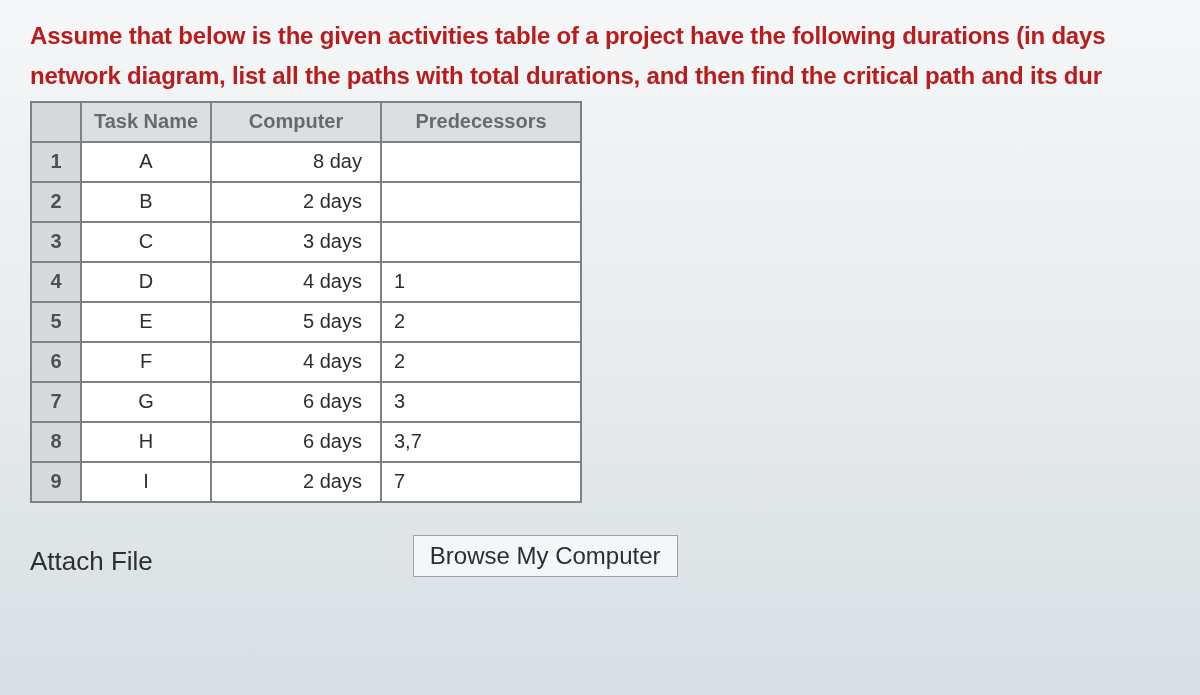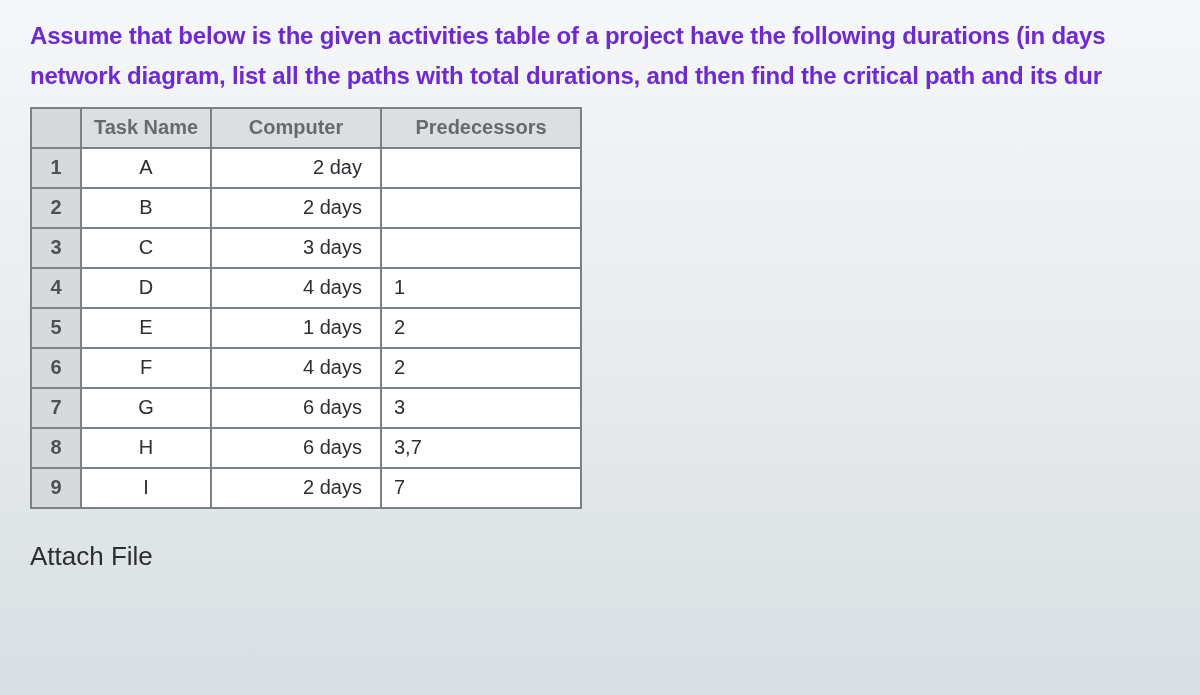--- a/index.html
+++ b/index.html
@@ -9,31 +9,31 @@
     }
     body {
       font-family: Arial, Helvetica, sans-serif;
       background: linear-gradient(180deg, #f5f7f8 0%, #e8ecee 50%, #d8dee2 100%);
       width: 1200px;
       height: 695px;
       overflow: hidden;
       padding: 20px 0 0 30px;
     }
     .question-text {
-      color: #6d28d9;
+      color: #b91c1c;
       font-size: 24px;
       font-weight: 600;
       line-height: 1.35;
       margin-bottom: 8px;
       padding-right: 8px;
       letter-spacing: -0.2px;
     }
     .table-wrapper {
       display: inline-block;
-      margin-top: 6px;
+      margin-top: 0;
       border-radius: 31px;
     }
     table {
       border-collapse: collapse;
       background: #ffffff;
     }
     table th, table td {
       border: 2px solid #7a8288;
       padding: 6px 10px;
       font-size: 20px;
@@ -115,21 +115,21 @@
         <th class="corner"></th>
         <th class="header-blur">Task Name</th>
         <th class="header-blur">Computer</th>
         <th class="header-blur">Predecessors</th>
       </tr>
     </thead>
     <tbody>
       <tr>
         <td class="col-id">1</td>
         <td class="col-task">A</td>
-        <td class="col-duration">2 day</td>
+        <td class="col-duration">8 day</td>
         <td class="col-pred"></td>
       </tr>
       <tr>
         <td class="col-id">2</td>
         <td class="col-task">B</td>
         <td class="col-duration">2 days</td>
         <td class="col-pred"></td>
       </tr>
       <tr>
         <td class="col-id">3</td>
@@ -139,21 +139,21 @@
       </tr>
       <tr>
         <td class="col-id">4</td>
         <td class="col-task">D</td>
         <td class="col-duration">4 days</td>
         <td class="col-pred">1</td>
       </tr>
       <tr>
         <td class="col-id">5</td>
         <td class="col-task">E</td>
-        <td class="col-duration">1 days</td>
+        <td class="col-duration">5 days</td>
         <td class="col-pred">2</td>
       </tr>
       <tr>
         <td class="col-id">6</td>
         <td class="col-task">F</td>
         <td class="col-duration">4 days</td>
         <td class="col-pred">2</td>
       </tr>
       <tr>
         <td class="col-id">7</td>
@@ -172,16 +172,17 @@
         <td class="col-task">I</td>
         <td class="col-duration">2 days</td>
         <td class="col-pred">7</td>
       </tr>
     </tbody>
   </table>
 </div>
 
 <div class="attach-row">
   <span class="attach-label">Attach File</span>
+  <button class="browse-btn">Browse My Computer</button>
 </div>
 
 
 
 
 </body></html>

